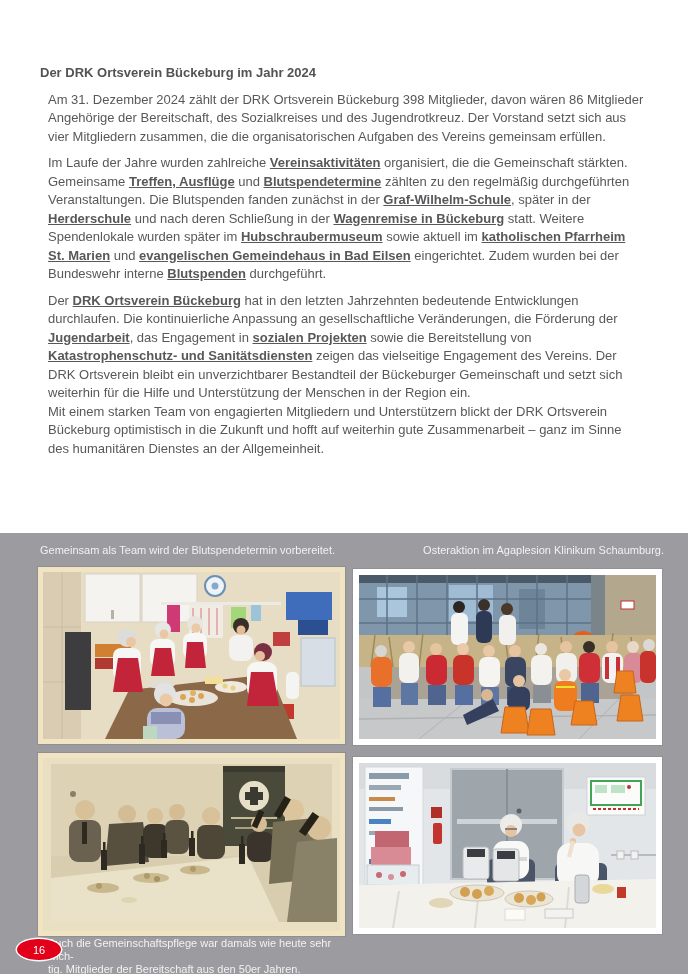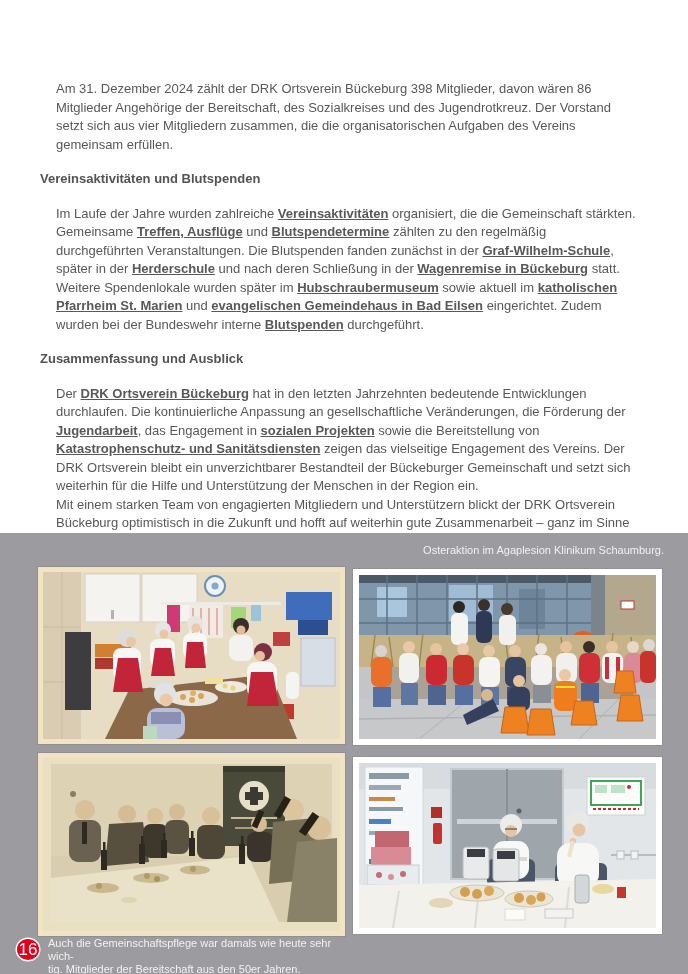--- a/index.html
+++ b/index.html
@@ -3,49 +3,49 @@
 <meta charset="utf-8">
 <style>
   html,body{margin:0;padding:0;background:#e8e8e8;}
   .page{position:relative;width:688px;height:974px;background:#ffffff;overflow:hidden;
         font-family:"Liberation Sans",sans-serif;}
   
   .article{position:absolute;left:40px;top:64px;width:612px;color:#58585b;
            font-size:13px;line-height:18.5px;}
   .article h3{font-size:13px;line-height:18.5px;font-weight:bold;color:#535356;margin:16px 0 0 0;}
   .article h3.first{margin-top:0;}
-  .article p{margin:16px;white-space:pre-line;}
+  .article p{margin:8px;white-space:pre-line;}
   .article .b{font-weight:bold;text-decoration:underline;}
   
   .gallery{position:absolute;left:0;top:533px;width:688px;height:441px;background:#9b9ba0;}
   .cap{position:absolute;color:#f2f2f2;font-size:11px;line-height:13px;white-space:pre-line;}
   .photo{position:absolute;box-sizing:border-box;}
   .photo.cream{background:#f0e4c2;padding:5px;box-shadow:0 0 0 1px rgba(0,0,0,0.08);}
   .photo.white{background:#ffffff;padding:6px;box-shadow:0 0 0 1px rgba(0,0,0,0.06);}
   .photo svg{display:block;width:100%;height:100%;}
-  .pagenum{position:absolute;left:17px;top:406px;width:22px;height:21px;border-radius:50%;
-           background:#e2001a;color:#ffffff;font-size:17px;display:flex;
+  .pagenum{position:absolute;left:17px;top:406px;width:44px;height:21px;border-radius:50%;
+           background:#e2001a;color:#ffffff;font-size:11px;display:flex;
            align-items:center;justify-content:center;box-shadow:0 0 0 1.5px #ffffff;}
 </style>
 </head>
 <body>
 
 <div class="page">
 
   <div class="article">
+    <h3 class="first">Der DRK Ortsverein Bückeburg im Jahr 2024</h3>
     <p><span>Am 31. Dezember 2024 zählt der DRK Ortsverein Bückeburg 398 Mitglieder, davon wären 86 Mitglieder Angehörige der Bereitschaft, des Sozialkreises und des Jugendrotkreuz. Der Vorstand setzt sich aus vier Mitgliedern zusammen, die die organisatorischen Aufgaben des Vereins gemeinsam erfüllen.</span></p>
-    <h3>Vereinsaktivitäten und Blutspenden</h3>
     <p><span>Im Laufe der Jahre wurden zahlreiche </span><span class="b">Vereinsaktivitäten</span><span> organisiert, die die Gemeinschaft stärkten. Gemeinsame </span><span class="b">Treffen, Ausflüge</span><span> und </span><span class="b">Blutspendetermine</span><span> zählten zu den regelmäßig durchgeführten Veranstaltungen. Die Blutspenden fanden zunächst in der </span><span class="b">Graf-Wilhelm-Schule</span><span>, später in der </span><span class="b">Herderschule</span><span> und nach deren Schließung in der </span><span class="b">Wagenremise in Bückeburg</span><span> statt. Weitere Spendenlokale wurden später im </span><span class="b">Hubschraubermuseum</span><span> sowie aktuell im </span><span class="b">katholischen Pfarrheim St. Marien</span><span> und </span><span class="b">evangelischen Gemeindehaus in Bad Eilsen</span><span> eingerichtet. Zudem wurden bei der Bundeswehr interne </span><span class="b">Blutspenden</span><span> durchgeführt.</span></p>
-    <h3>Zusammenfassung und Ausblick</h3>
     <p><span>Der </span><span class="b">DRK Ortsverein Bückeburg</span><span> hat in den letzten Jahrzehnten bedeutende Entwicklungen durchlaufen. Die kontinuierliche Anpassung an gesellschaftliche Veränderungen, die Förderung der </span><span class="b">Jugendarbeit</span><span>, das Engagement in </span><span class="b">sozialen Projekten</span><span> sowie die Bereitstellung von </span><span class="b">Katastrophenschutz- und Sanitätsdiensten</span><span> zeigen das vielseitige Engagement des Vereins. Der DRK Ortsverein bleibt ein unverzichtbarer Bestandteil der Bückeburger Gemeinschaft und setzt sich weiterhin für die Hilfe und Unterstützung der Menschen in der Region ein.
 Mit einem starken Team von engagierten Mitgliedern und Unterstützern blickt der DRK Ortsverein Bückeburg optimistisch in die Zukunft und hofft auf weiterhin gute Zusammenarbeit – ganz im Sinne des humanitären Dienstes an der Allgemeinheit.</span></p>
   </div>
 
   <div class="gallery">
 
+    <div class="cap" style="left:40px;top:11px;width:300px;">Gemeinsam als Team wird der Blutspendetermin vorbereitet.</div>
     <div class="cap" style="left:354px;top:11px;width:310px;text-align:right;">Osteraktion im Agaplesion Klinikum Schaumburg.</div>
 
     <div class="photo cream" style="left:38px;top:34px;width:307px;height:177px;">
       <svg viewBox="0 0 297 167">
         <rect width="297" height="167" fill="#e7dcc4"></rect>
         <rect x="0" y="0" width="38" height="167" fill="#d9ccb2"></rect>
         <line x1="19" y1="0" x2="19" y2="167" stroke="#c9bca0" stroke-width="1"></line>
         <line x1="0" y1="55" x2="38" y2="55" stroke="#c9bca0" stroke-width="1"></line>
         <line x1="0" y1="110" x2="38" y2="110" stroke="#c9bca0" stroke-width="1"></line>
         <rect x="42" y="2" width="55" height="48" fill="#f5f3ef" stroke="#d8d2c6"></rect>

